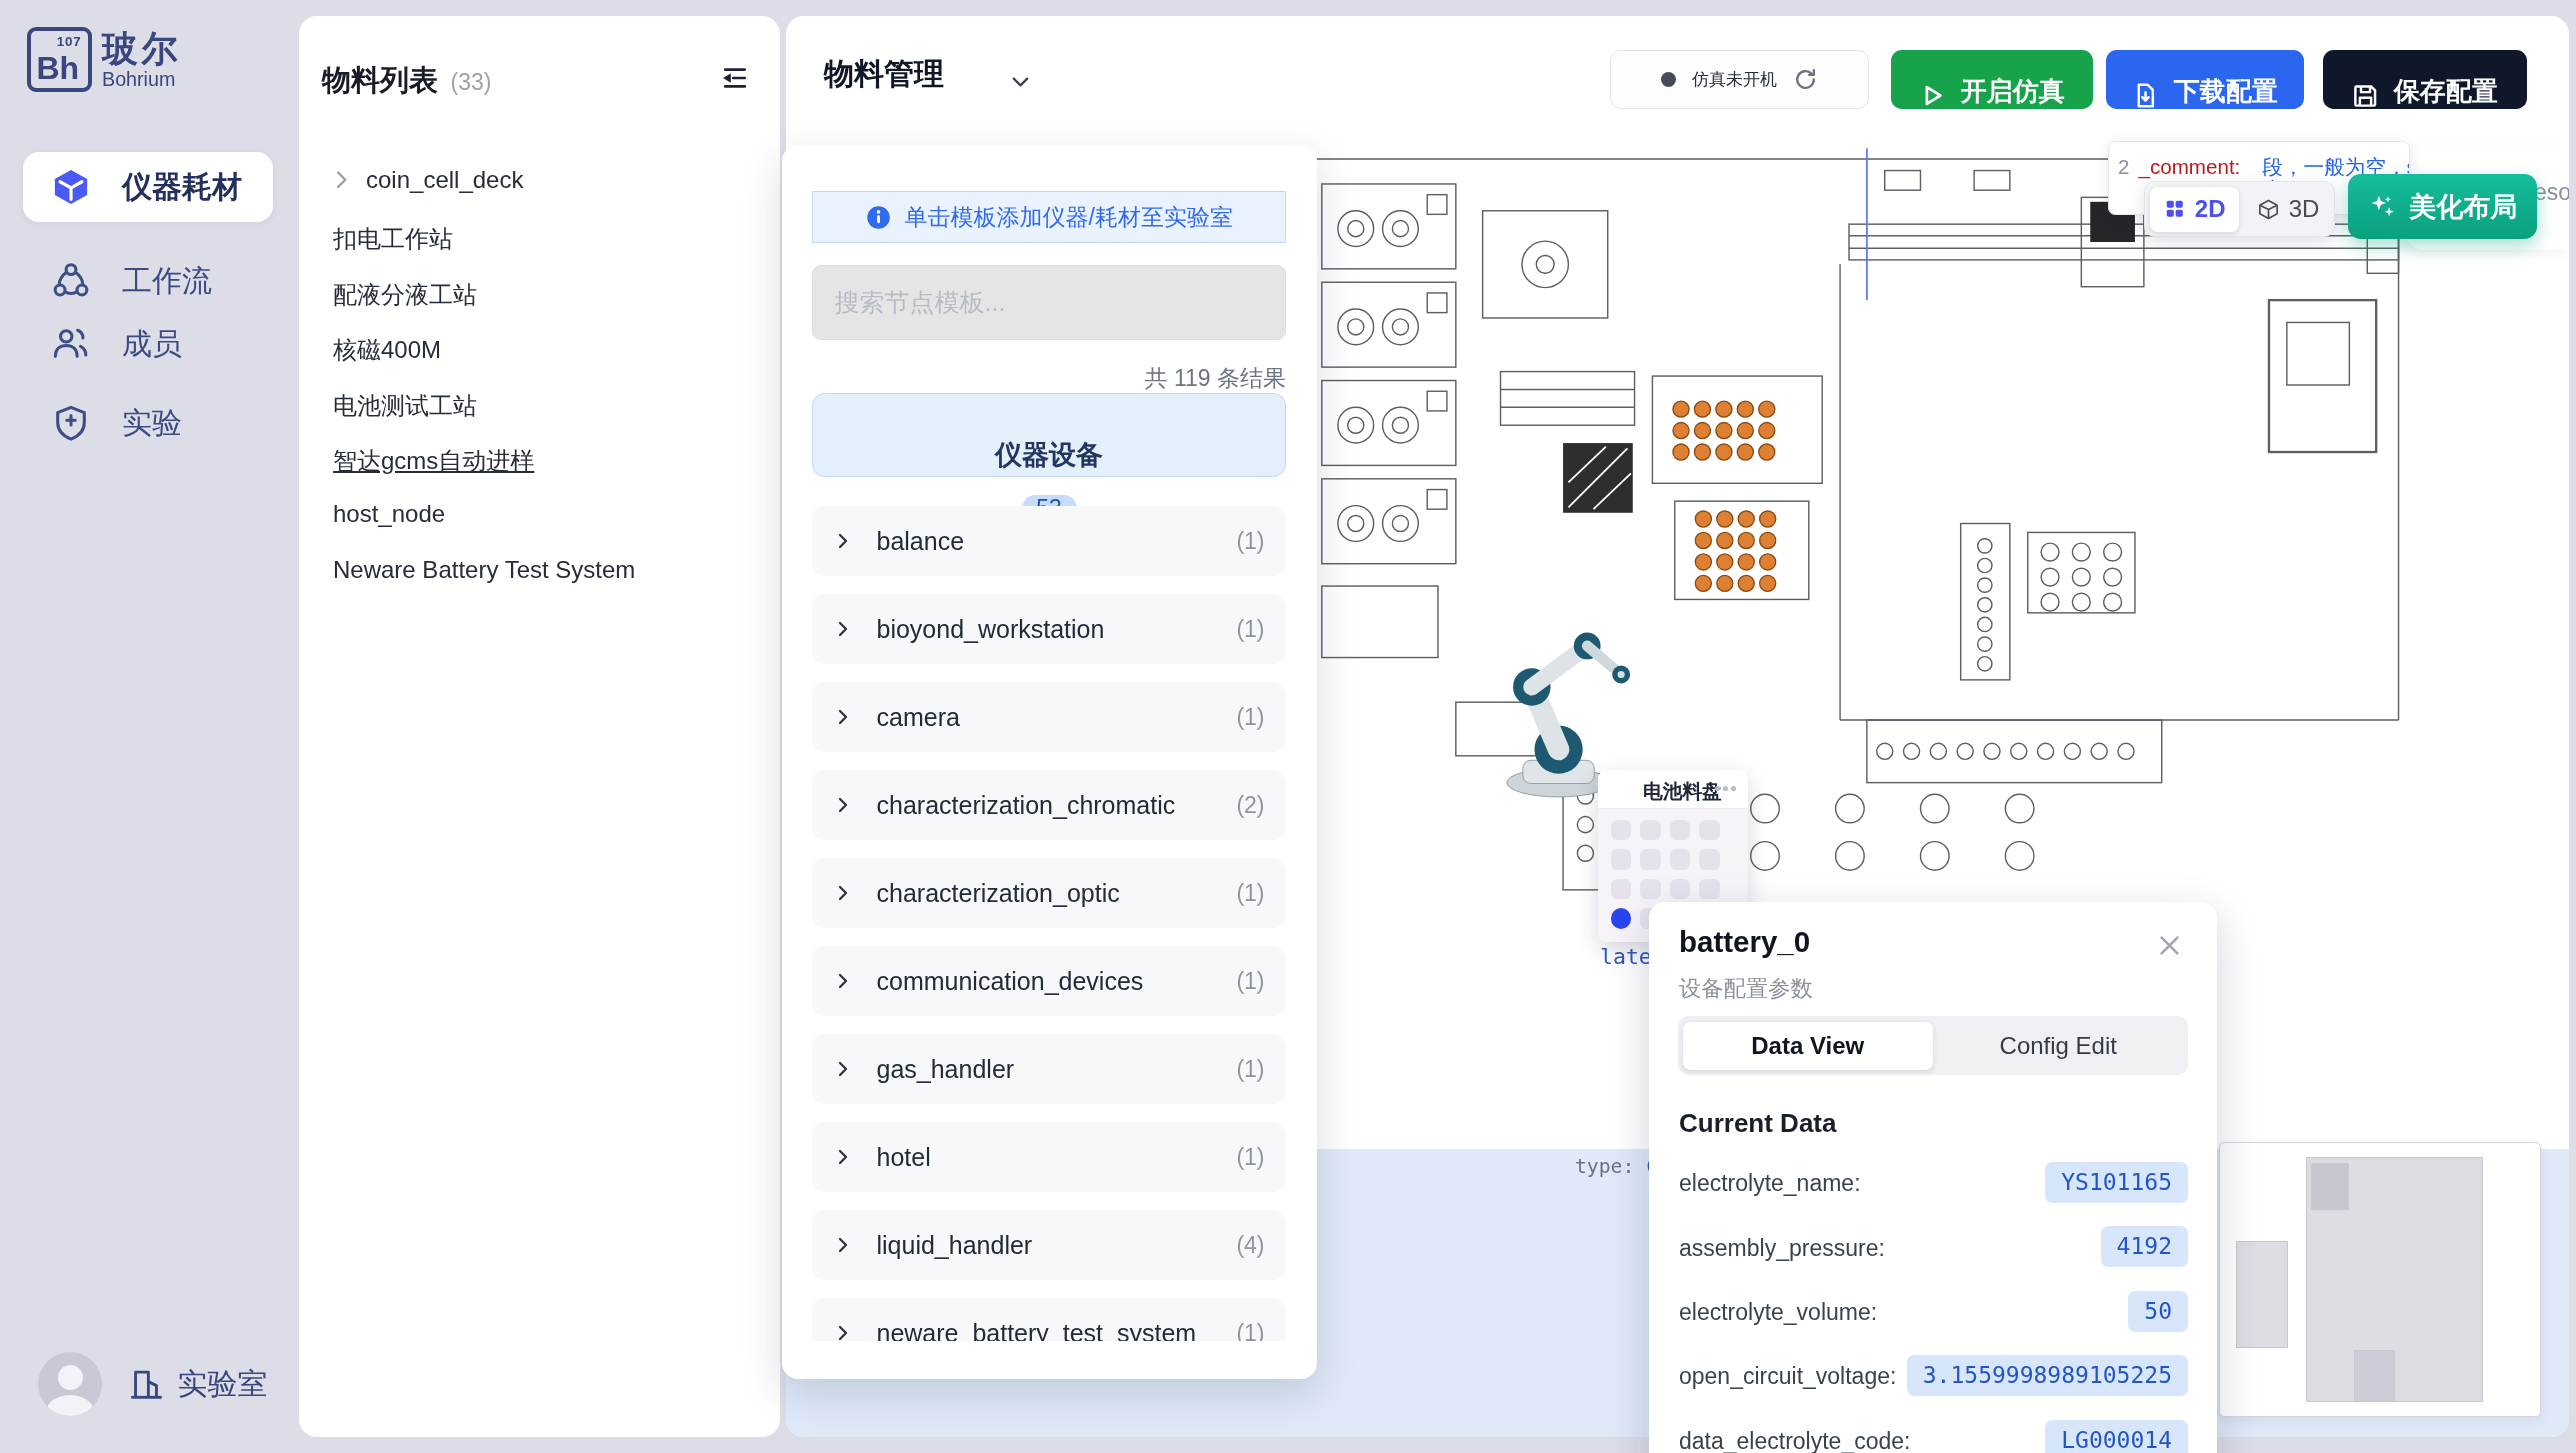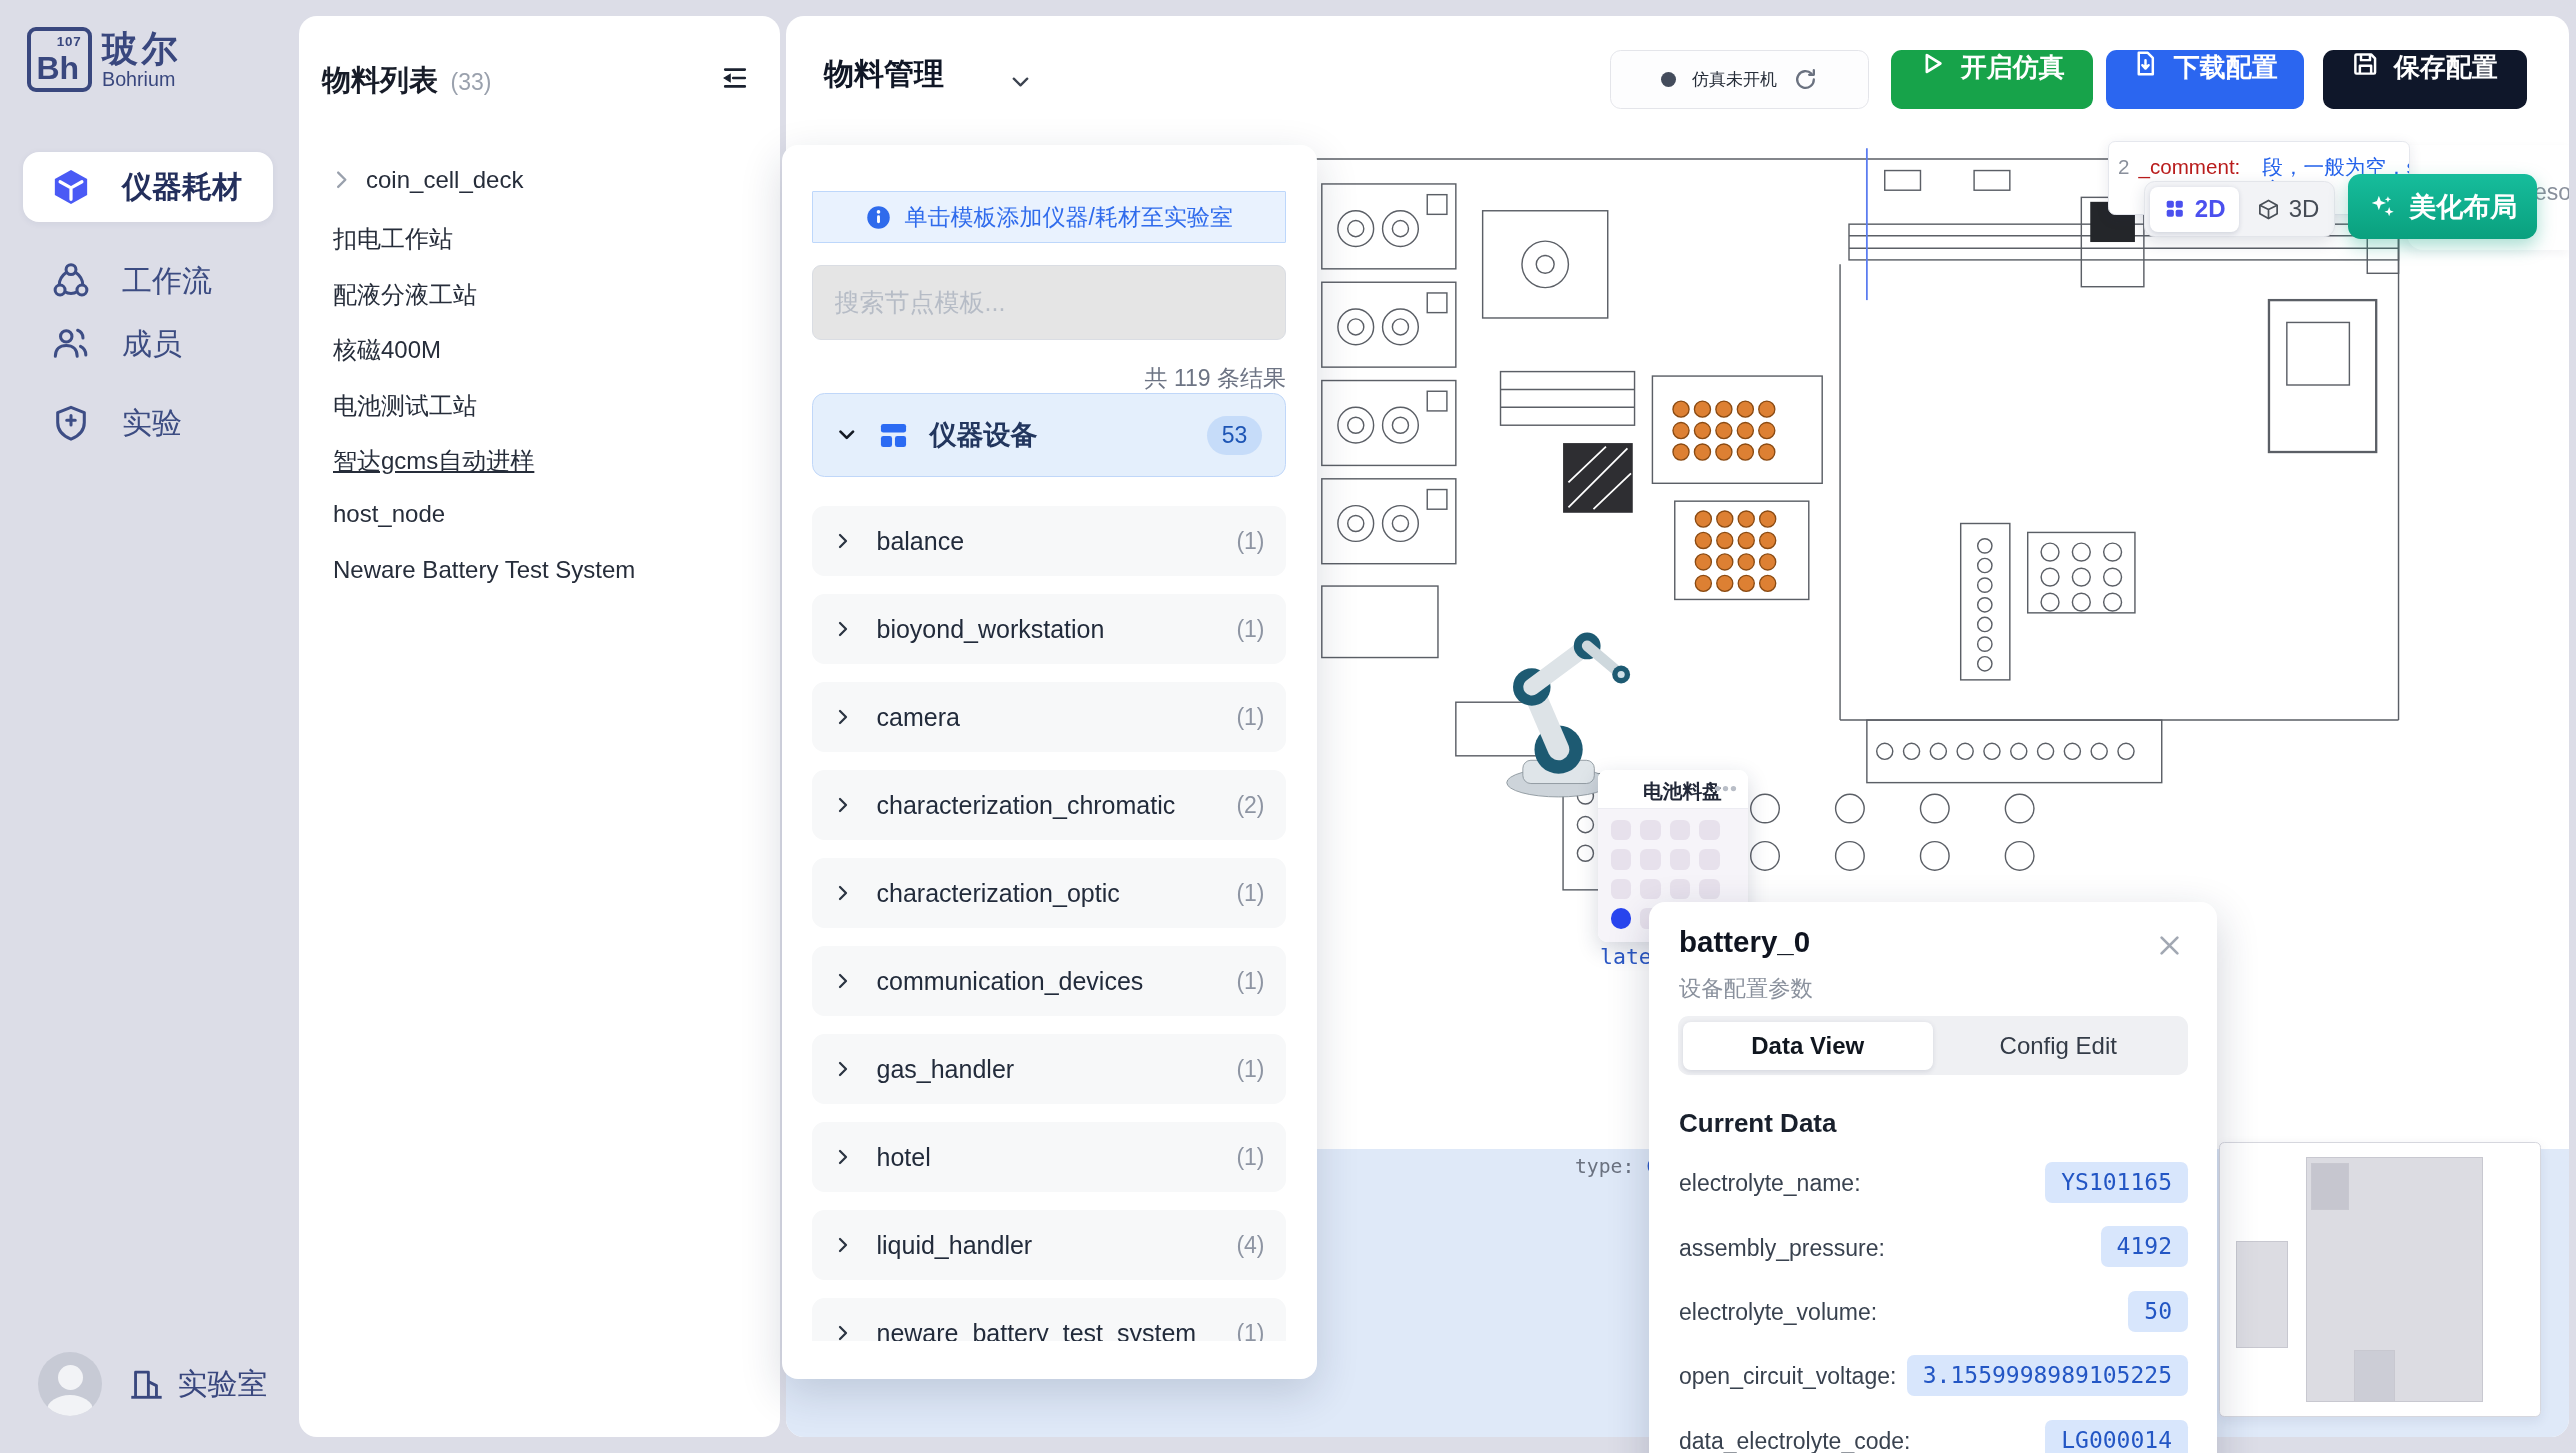--- a/index.html
+++ b/index.html
@@ -33,21 +33,21 @@
   .mat-filter{left:420px;top:46px;width:32px;height:32px;color:#1b2230;}
   .mat-item{left:67px;font-size:24px;color:#262d3a;white-space:nowrap;}
 
   
   #main-card{left:786px;top:16px;width:1783px;height:1421px;background:#ffffff;border-radius:18px;overflow:hidden;}
   .main-title{left:38px;top:38px;font-size:30px;font-weight:bold;color:#101726;}
   .title-chev{left:223px;top:54px;width:23px;height:23px;color:#3c4350;}
   .pill-status{left:824px;top:34px;width:259px;height:59px;background:#fdfdfe;border:1.8px solid #e4e5ea;border-radius:10.7px;
                display:flex;align-items:center;justify-content:center;gap:16px;font-size:17px;color:#262d39;box-sizing:border-box;}
   .dot{width:15px;height:15px;border-radius:50%;background:#444c5c;}
-  .btn{height:59px;border-radius:10.7px;display:flex;align-items:flex-start;justify-content:center;gap:14.3px;
+  .btn{height:59px;border-radius:10.7px;display:flex;align-items:flex-end;justify-content:center;gap:14.3px;
        font-size:26px;font-weight:bold;color:#fff;cursor:pointer;box-sizing:border-box;}
   .btn-green{left:1105px;top:34px;width:202px;background:#17a34a;}
   .btn-blue1{left:1320px;top:34px;width:198px;background:#2b66f0;}
   .btn-blue2{left:1537px;top:34px;width:204px;background:#0f172a;}
 
   .floorplan{left:509px;top:132px;width:1108px;height:1028px;}
   #canvas-blue{left:0;top:1133px;width:1783px;height:288px;background:#dfe9f8;}
   #resource-frag{left:1621px;top:129px;width:163px;height:105px;background:#fff;border-bottom-left-radius:16px;
                  box-shadow:-3.6px 3.6px 9px rgba(30,40,80,.05);}
   #resource-frag span{position:absolute;left:127px;top:34px;font-size:23px;color:#8a909c;}
@@ -91,21 +91,21 @@
   
   #template-panel{left:782px;top:145px;width:535px;height:1234px;background:#fff;border-radius:16px;
                   box-shadow:0 14.3px 43px rgba(25,35,70,.16);}
   #hint-banner{left:30px;top:46px;width:474px;height:52px;background:#e9f2fe;border:1.8px solid #bdd7fb;border-radius:1px;
                display:flex;align-items:center;justify-content:center;gap:12.5px;font-size:23px;color:#2f6bec;box-sizing:border-box;}
   #search-box{left:30px;top:120px;width:474px;height:75px;box-sizing:border-box;border:1.8px solid #dadde3;border-radius:9px;
               font-size:25px;color:#333;padding:0 21.5px;outline:none;background:#e5e5e5;font-family:"Liberation Sans",sans-serif;}
   #search-box::placeholder{color:#b6bcc6;}
   #result-count{left:30px;top:218px;width:474px;text-align:right;font-size:23px;color:#6d7484;}
   #group-row{left:30px;top:248px;width:474px;height:84px;background:#e4effc;border:1.8px solid #c0d7f9;border-radius:12.5px;
-             display:flex;align-items:center;padding:0 23px;box-sizing:border-box;gap:21.5px;}
+             display:flex;align-items:center;padding:0 23px;box-sizing:border-box;gap:21.5px;flex-direction:column;}
   #group-row .lbl{font-size:27px;font-weight:bold;color:#22365e;flex:1;}
   #group-badge{width:55px;height:39px;border-radius:19.7px;background:#c6dcf9;color:#1d55b5;font-size:23px;
                display:flex;align-items:center;justify-content:center;}
   #cat-list{left:30px;top:361px;width:474px;height:835px;overflow:hidden;}
   .cat-row{width:474px;height:70px;margin-bottom:18px;background:#f7f8f9;border-radius:12.5px;
            display:flex;align-items:center;padding:0 21.5px 0 21.5px;box-sizing:border-box;}
   .cat-row .chev{width:18px;height:18px;color:#2b3442;flex:0 0 18px;}
   .cat-row .lbl{font-size:25px;color:#222b3b;margin-left:25px;flex:1;white-space:nowrap;overflow:hidden;}
   .cat-row .cnt{font-size:23px;color:#8e95a3;white-space:nowrap;}
 

